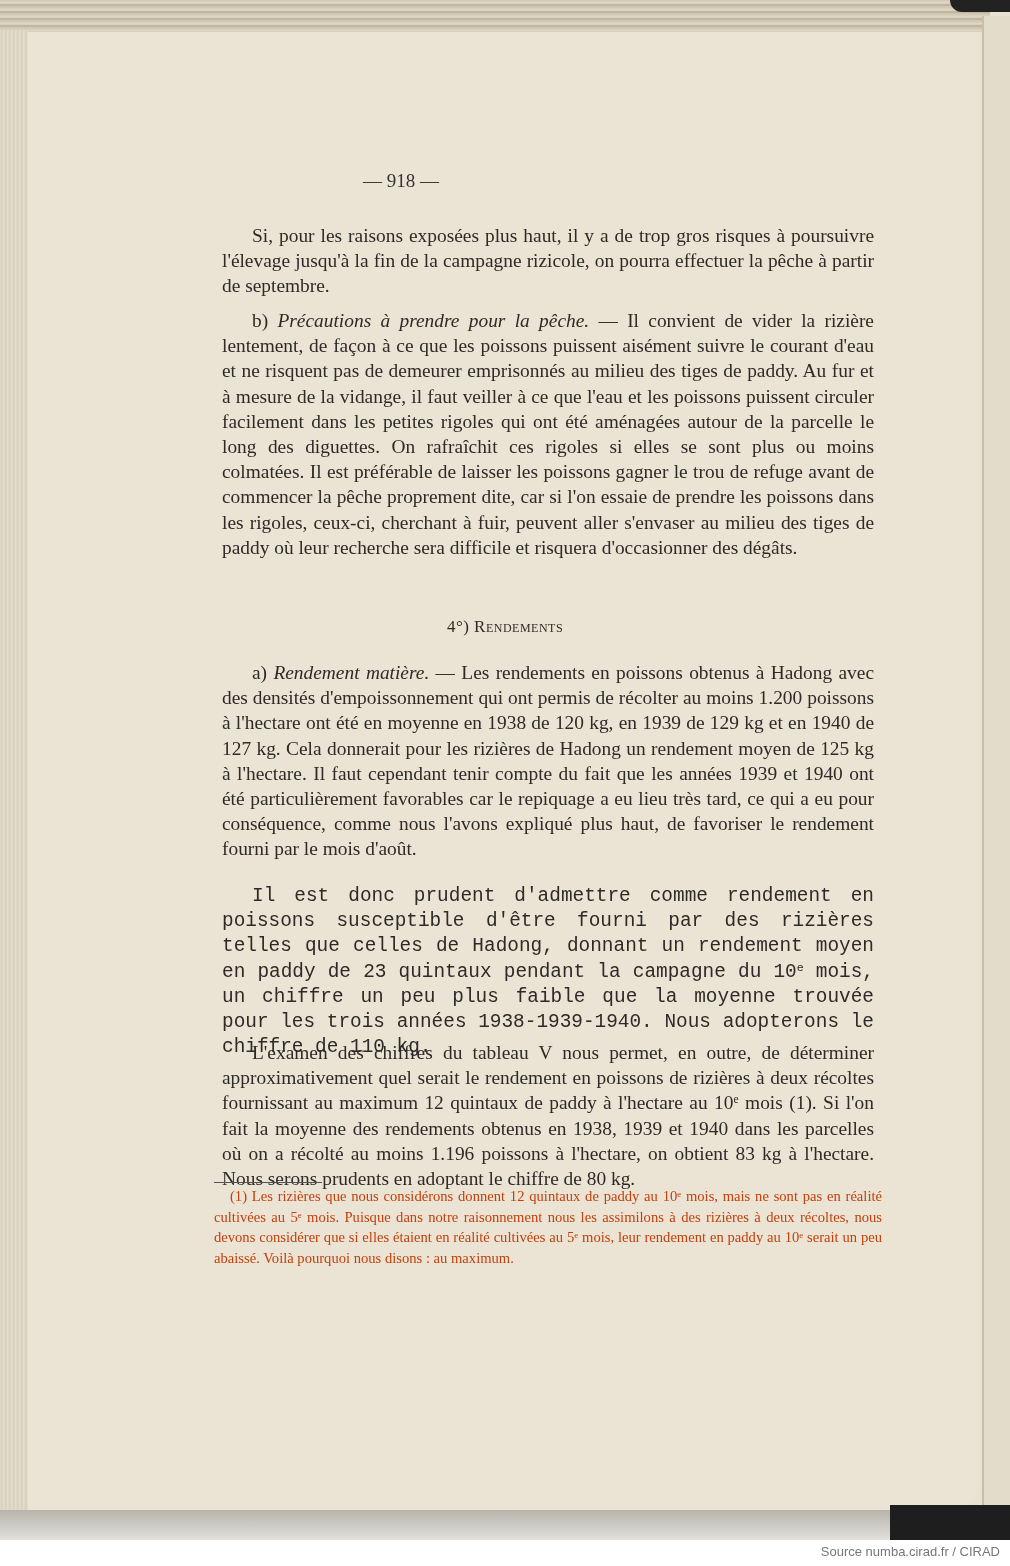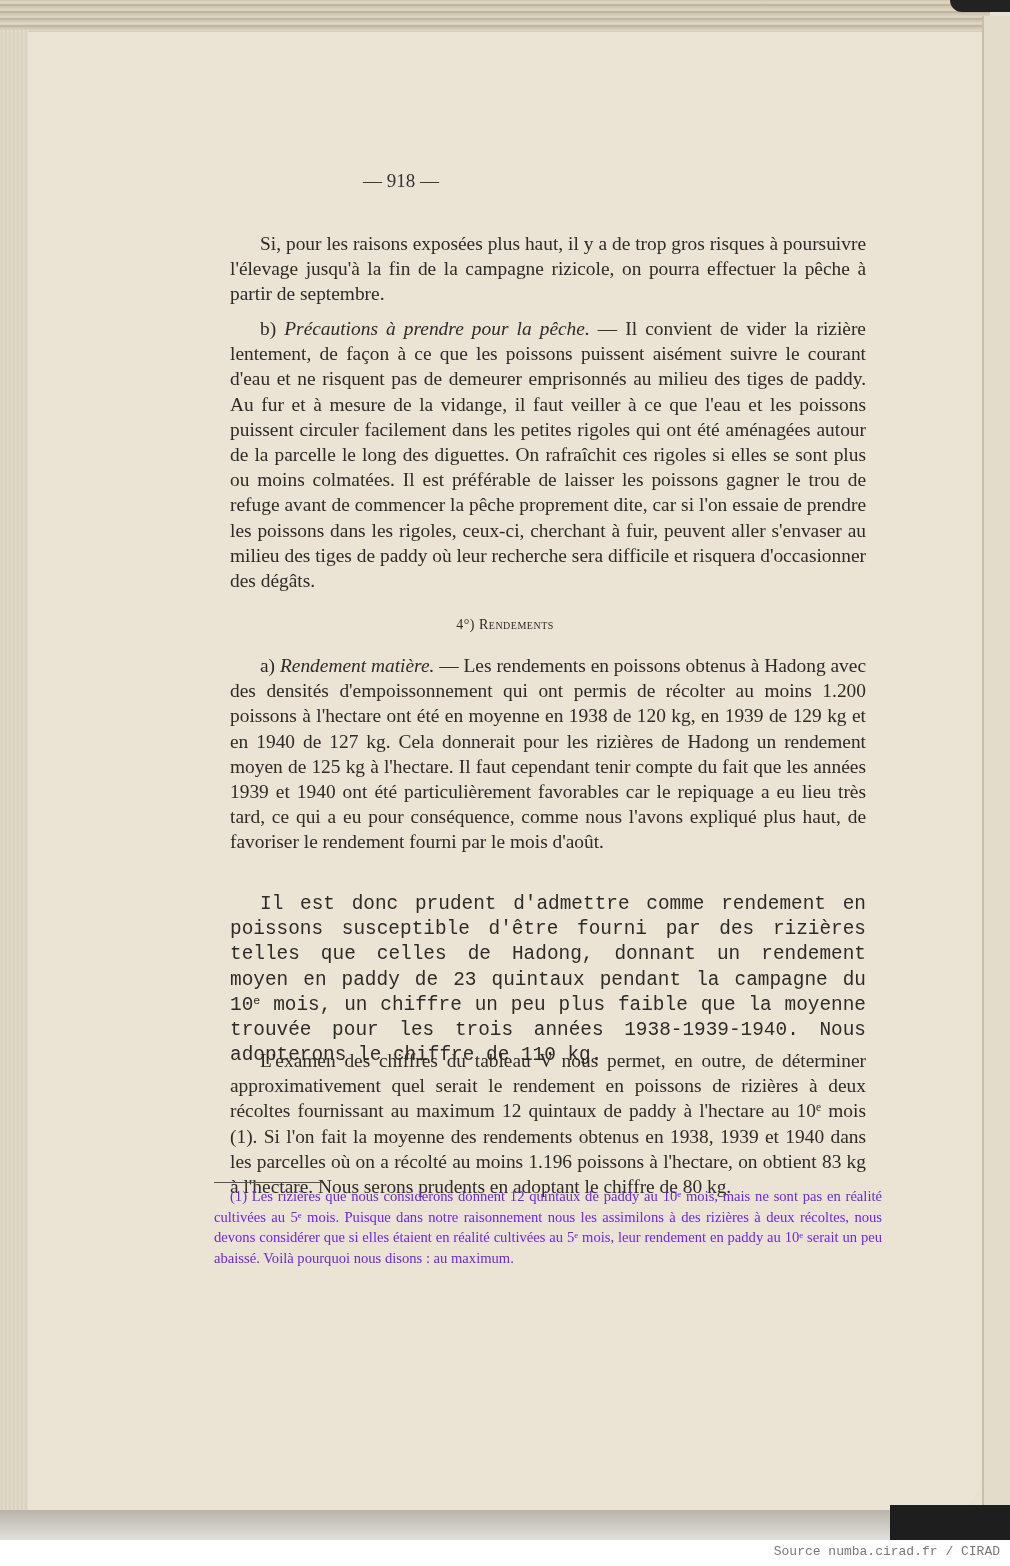--- a/index.html
+++ b/index.html
@@ -41,43 +41,43 @@
     background: linear-gradient(180deg, #b8b4ab, #e2e0dc);
   }
   .page-number {
     position: absolute; left: 0; width: 802px; top: 170px; text-align: center;
     font-size: 19px; color: #333;
   }
   .text {
     position: absolute; left: 214px; width: 668px; color: #2d2b28;
     font-size: 19.4px; line-height: 25.2px; text-align: justify;
   }
-  .text p { margin: 16px; text-indent: 30px; }
+  .text p { margin: 8px; text-indent: 30px; }
   .p1 { top: 215px; }
   .p2 { top: 300px; }
   .heading {
     position: absolute; left: 0; width: 1010px; top: 617px; text-align: center;
-    font-size: 14px; color: #2d2b28; letter-spacing: 0.5px;
+    font-size: 17px; color: #2d2b28; letter-spacing: 0.5px;
   }
   .heading .sc { font-variant: small-caps; }
-  .p3 { top: 637px; }
+  .p3 { top: 652px; }
   .p4 { top: 876px; font-family: Liberation Mono, monospace; }
   .p5 { top: 1032px; }
   .rule {
     position: absolute; left: 214px; top: 1182px; width: 108px; height: 1px; background: #555;
   }
   .footnote {
-    position: absolute; left: 214px; top: 1186px; width: 668px; color: #6d28d9;
+    position: absolute; left: 214px; top: 1186px; width: 668px; color: #c2410c;
     font-size: 14.6px; line-height: 20.5px; text-align: justify;
   }
   .footnote p { margin: 0; text-indent: 16px; }
   i { font-style: italic; }
   sup { font-size: 0.6em; vertical-align: 0.5em; line-height: 0; }
   .source {
-    position: absolute; right: 10px; top: 1544px; font-family: Liberation Mono, monospace;
+    position: absolute; right: 10px; top: 1544px; font-family: Liberation Sans, sans-serif;
     font-size: 13px; color: #777;
   }
 </style>
 </head>
 <body>
 
 <div class="scan">
   <div class="top-edge"></div>
   <div class="top-dark"></div>
   <div class="left-edge"></div>

